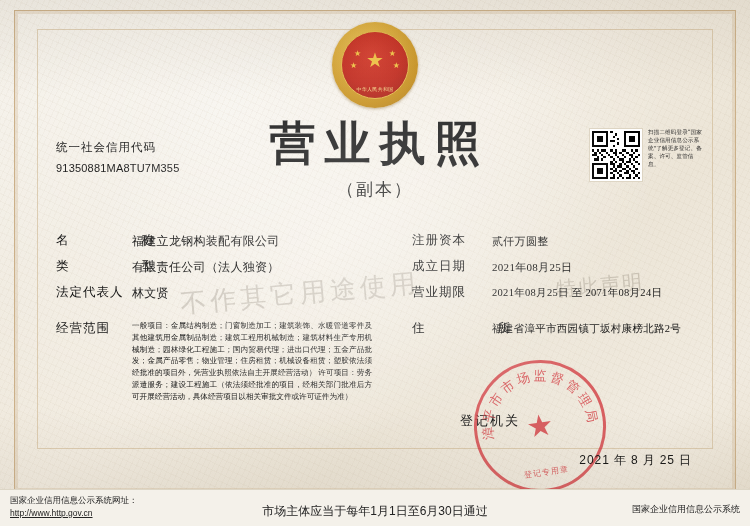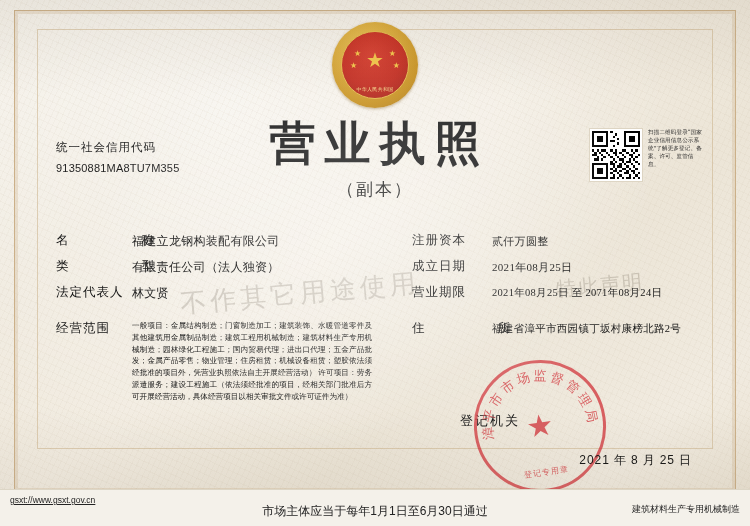--- a/index.html
+++ b/index.html
@@ -524,19 +524,20 @@
     <span class="num">8</span>
     <span>月</span>
     <span class="num">25</span>
     <span>日</span>
   </div>
 
   <div id="vignette"></div>
 
   <div id="footer">
     <div id="footer-left">
-      <a id="footer-url" href="#">gsxt://www.gsxt.gov.cn</a>
+      <div>国家企业信用信息公示系统网址：</div>
+      <a id="footer-url" href="#">http://www.http.gov.cn</a>
     </div>
     <div id="footer-center">市场主体应当于每年1月1日至6月30日通过</div>
-    <div id="footer-right">建筑材料生产专用机械制造</div>
+    <div id="footer-right">国家企业信用信息公示系统</div>
   </div>
 
 </div>
 
 </body></html>

